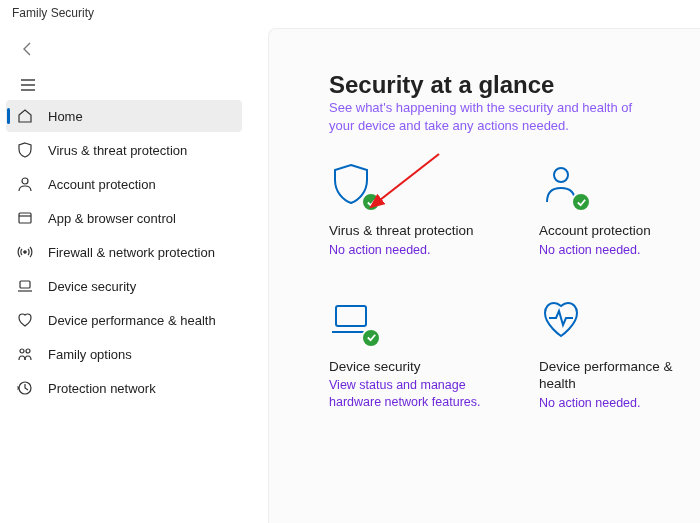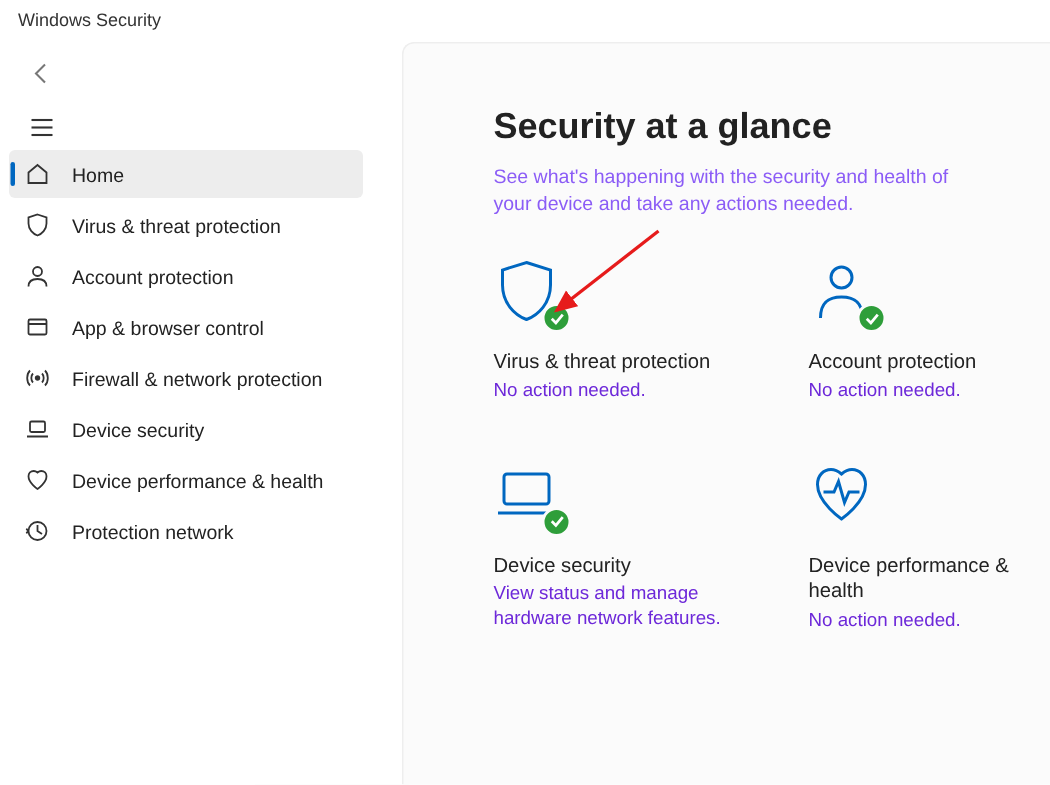--- a/index.html
+++ b/index.html
@@ -96,21 +96,20 @@
     border: 1px solid #eee;
     border-right: none;
     border-bottom: none;
     border-top-left-radius: 8px;
     padding: 42px 30px 0 60px;
   }
   .page-title {
     font-size: 24px;
     font-weight: 600;
     color: #222;
-    margin-bottom: 10px;
   }
   .page-subtitle {
     font-size: 13px;
     color: #8b5cf6;
     max-width: 320px;
     line-height: 1.35;
     margin-bottom: 28px;
   }
   .card-grid {
     display: grid;
@@ -158,21 +157,21 @@
     line-height: 1.3;
   }
   .arrow-annotation {
     position: absolute;
     pointer-events: none;
   }
 </style>
 </head>
 <body>
 
-<div class="app-title">Windows Security</div>
+<div class="app-title">Family Security</div>
 
 <div class="back-btn">
   <span>
     <svg width="16" height="16" viewBox="0 0 16 16" fill="none" stroke="currentColor" stroke-width="1.4">
         <path d="M10 2 L4 8 L10 14"></path>
       </svg>
   </span>
 </div>
 
 <div class="hamburger">
@@ -250,20 +249,31 @@
 
   <div class="sidebar-item">
     <span class="sidebar-icon">
       <svg width="16" height="16" viewBox="0 0 16 16" fill="none" stroke="currentColor" stroke-width="1.2">
           <path d="M8 14 C8 14 2 10 2 5.5 C2 3.5 3.5 2 5.5 2 C6.8 2 8 3 8 3 C8 3 9.2 2 10.5 2 C12.5 2 14 3.5 14 5.5 C14 10 8 14 8 14 Z"></path>
         </svg>
     </span>
     <span class="sidebar-label">Device performance &amp; health</span>
   </div>
 
+  <div class="sidebar-item">
+    <span class="sidebar-icon">
+      <svg width="16" height="16" viewBox="0 0 16 16" fill="none" stroke="currentColor" stroke-width="1.2">
+          <circle cx="5" cy="5" r="2"></circle>
+          <circle cx="11" cy="5" r="2"></circle>
+          <path d="M2 14 C2 11 3.5 10 5 10 C6.5 10 8 11 8 14"></path>
+          <path d="M8 14 C8 11 9.5 10 11 10 C12.5 10 14 11 14 14"></path>
+        </svg>
+    </span>
+    <span class="sidebar-label">Family options</span>
+  </div>
 
   <div class="sidebar-item">
     <span class="sidebar-icon">
       <svg width="16" height="16" viewBox="0 0 16 16" fill="none" stroke="currentColor" stroke-width="1.2">
           <circle cx="8" cy="8" r="6"></circle>
           <path d="M8 4 V8 L11 10"></path>
           <path d="M2 8 L0.5 6.5 M2 8 L0.5 9.5"></path>
         </svg>
     </span>
     <span class="sidebar-label">Protection network</span>

